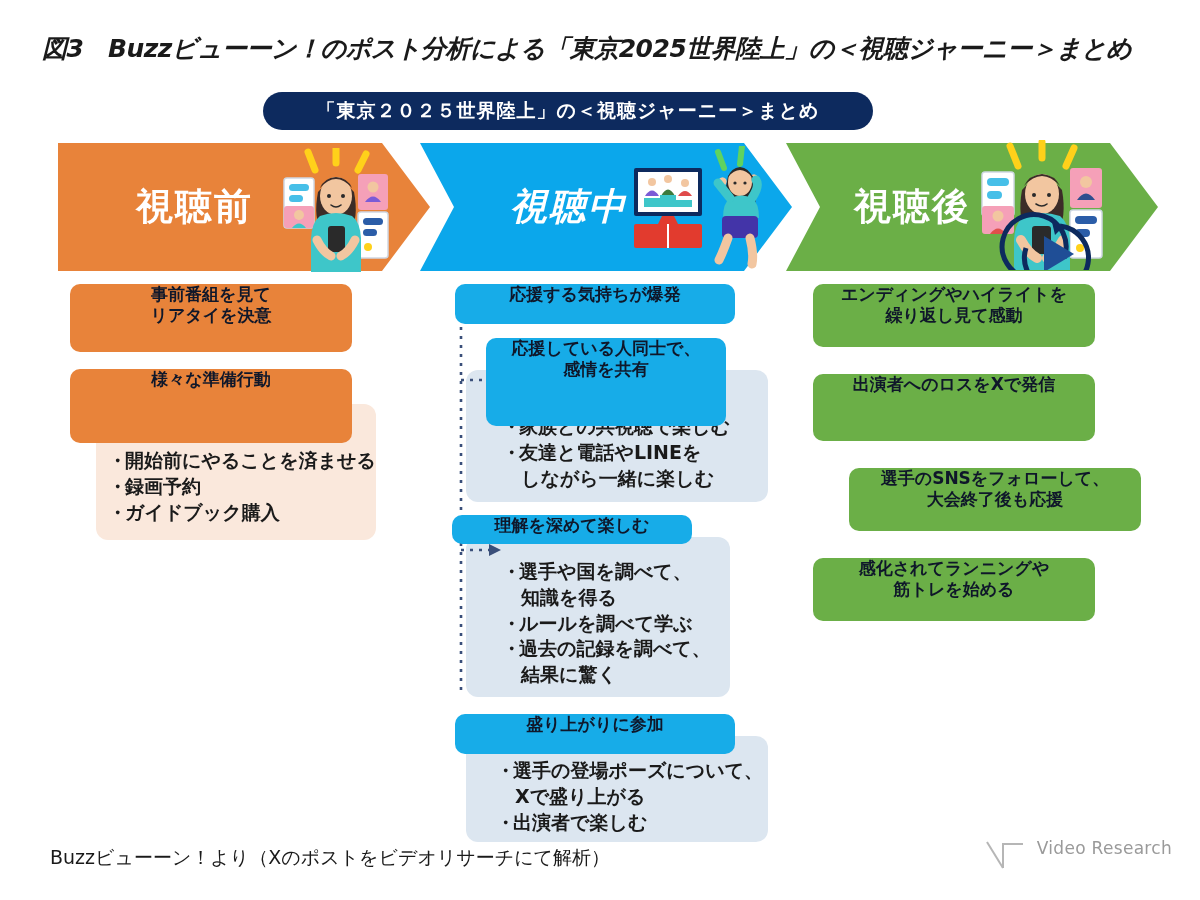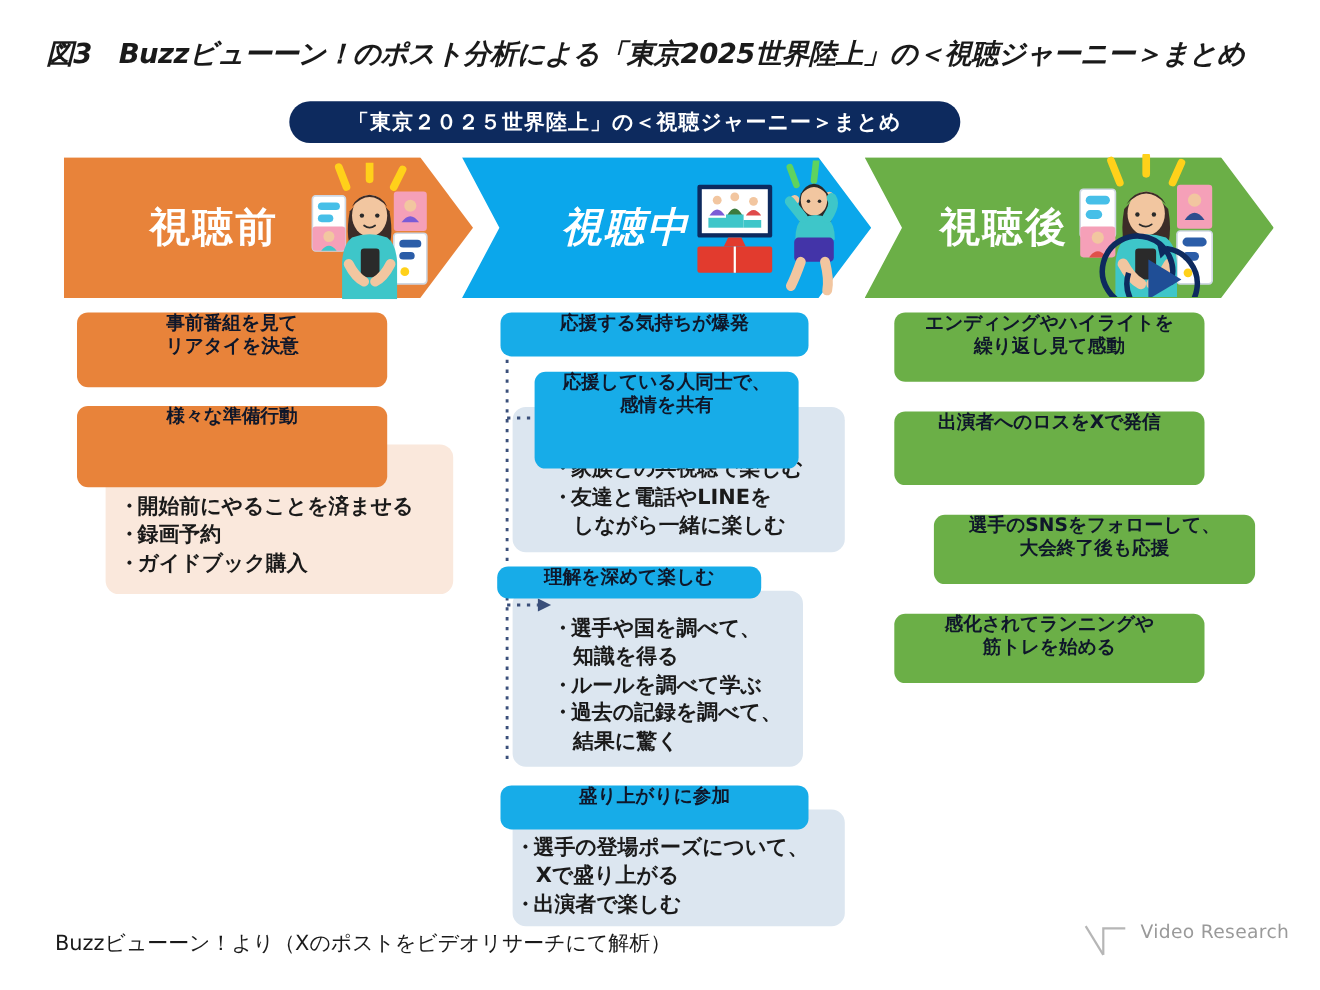--- a/index.html
+++ b/index.html
@@ -231,21 +231,21 @@
   <div class="cap orange" style="left:70px;top:284px;width:282px;height:68px;">
     <span>
       <span>事前番組を見て</span><br>
       <span>リアタイを決意</span>
     </span>
   </div>
 
   <div class="cap orange" style="left:70px;top:369px;width:282px;height:74px;">
     <span>様々な準備行動</span>
   </div>
-  <div class="body-box cream" style="left:96px;top:404px;width:316px;height:136px;padding:44px 0 12px 14px;box-sizing:border-box;">
+  <div class="body-box cream" style="left:96px;top:404px;width:280px;height:136px;padding:44px 0 12px 14px;box-sizing:border-box;">
     <ul>
       <li>
         <span>開始前にやることを済ませる</span>
       </li>
       <li>
         <span>録画予約</span>
       </li>
       <li>
         <span>ガイドブック購入</span>
       </li>
@@ -289,21 +289,21 @@
       <li>
         <span>過去の記録を調べて、</span>
         <span class="cont">結果に驚く</span>
       </li>
     </ul>
   </div>
 
   <div class="cap blue" style="left:455px;top:714px;width:280px;height:40px;">
     <span>盛り上がりに参加</span>
   </div>
-  <div class="body-box lblue" style="left:466px;top:736px;width:302px;height:106px;padding:22px 0 0 4px;box-sizing:border-box;">
+  <div class="body-box lblue" style="left:466px;top:736px;width:302px;height:106px;padding:22px 0 0 32px;box-sizing:border-box;">
     <ul>
       <li>
         <span>選手の登場ポーズについて、</span>
         <span class="cont">Xで盛り上がる</span>
       </li>
       <li>
         <span>出演者で楽しむ</span>
       </li>
     </ul>
   </div>

